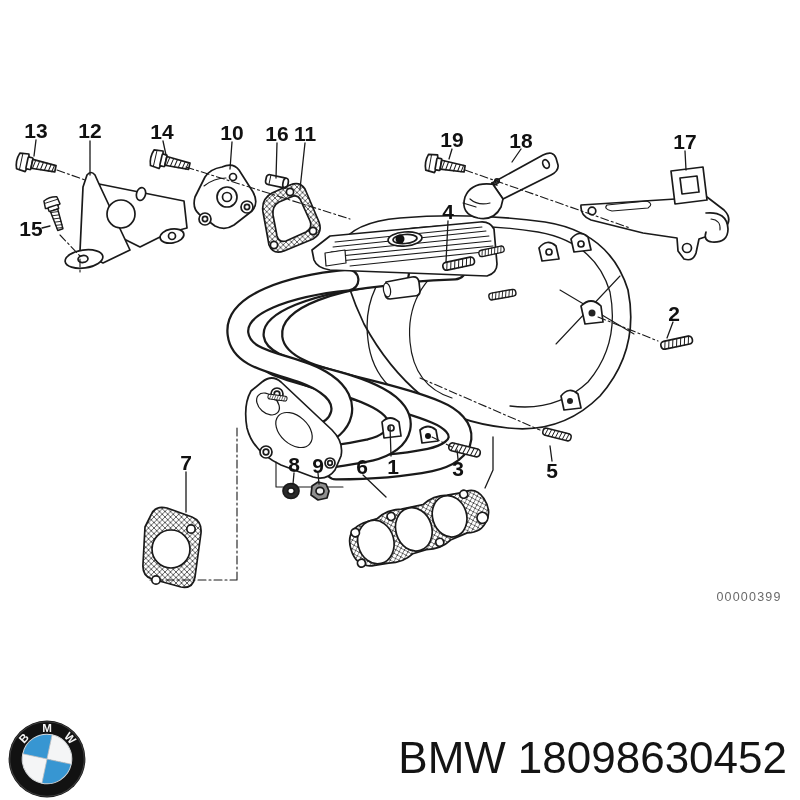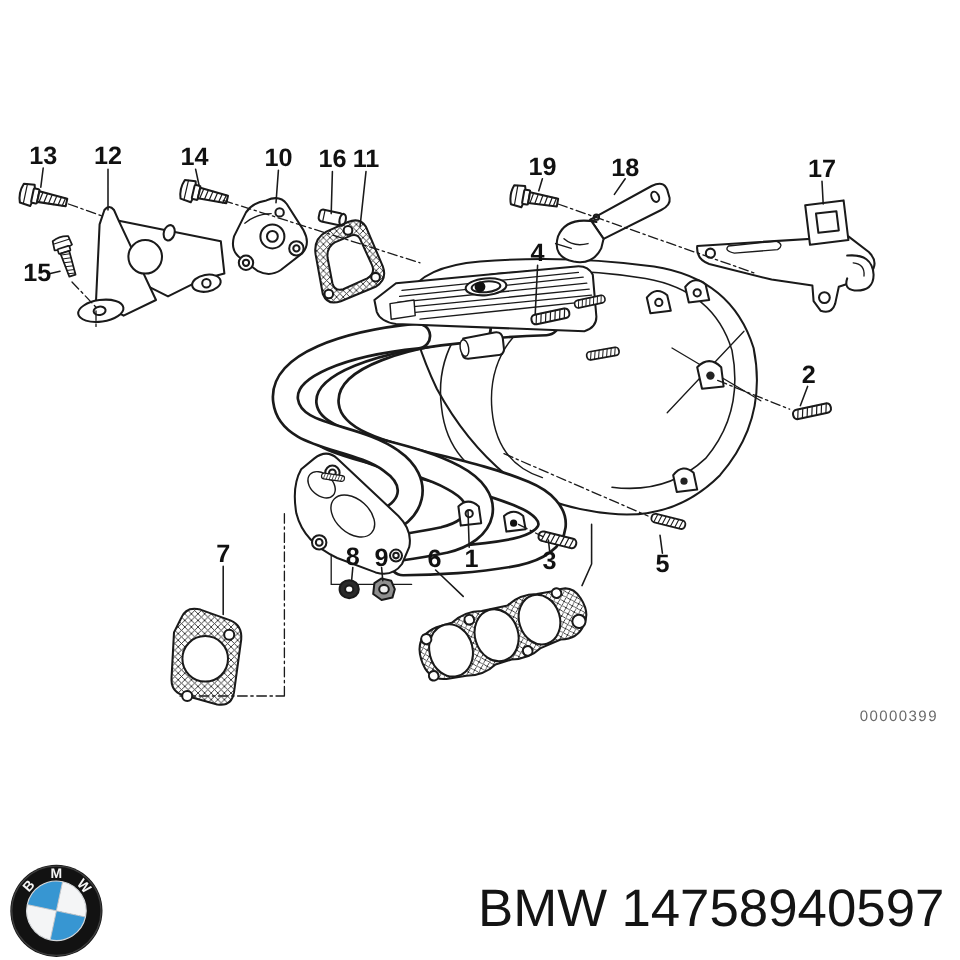--- a/index.html
+++ b/index.html
@@ -254,14 +254,14 @@
     <circle cx="50" cy="50" r="31" fill="none" stroke="#d4d7da" stroke-width="1.2"></circle>
   </g>
   <g fill="#f5f5f5" font-family="Liberation Sans, sans-serif" font-size="14.5" font-weight="bold" text-anchor="middle">
     <text x="21" y="29" transform="rotate(-48 21 24)">B</text>
     <text x="50" y="16">M</text>
     <text x="79" y="29" transform="rotate(48 79 24)">W</text>
   </g>
 </svg>
 
 <div class="part-text">
-  <span>BMW</span><span>14758940597</span>
+  <span>BMW</span><span>18098630452</span>
 </div>
 
 </body></html>

